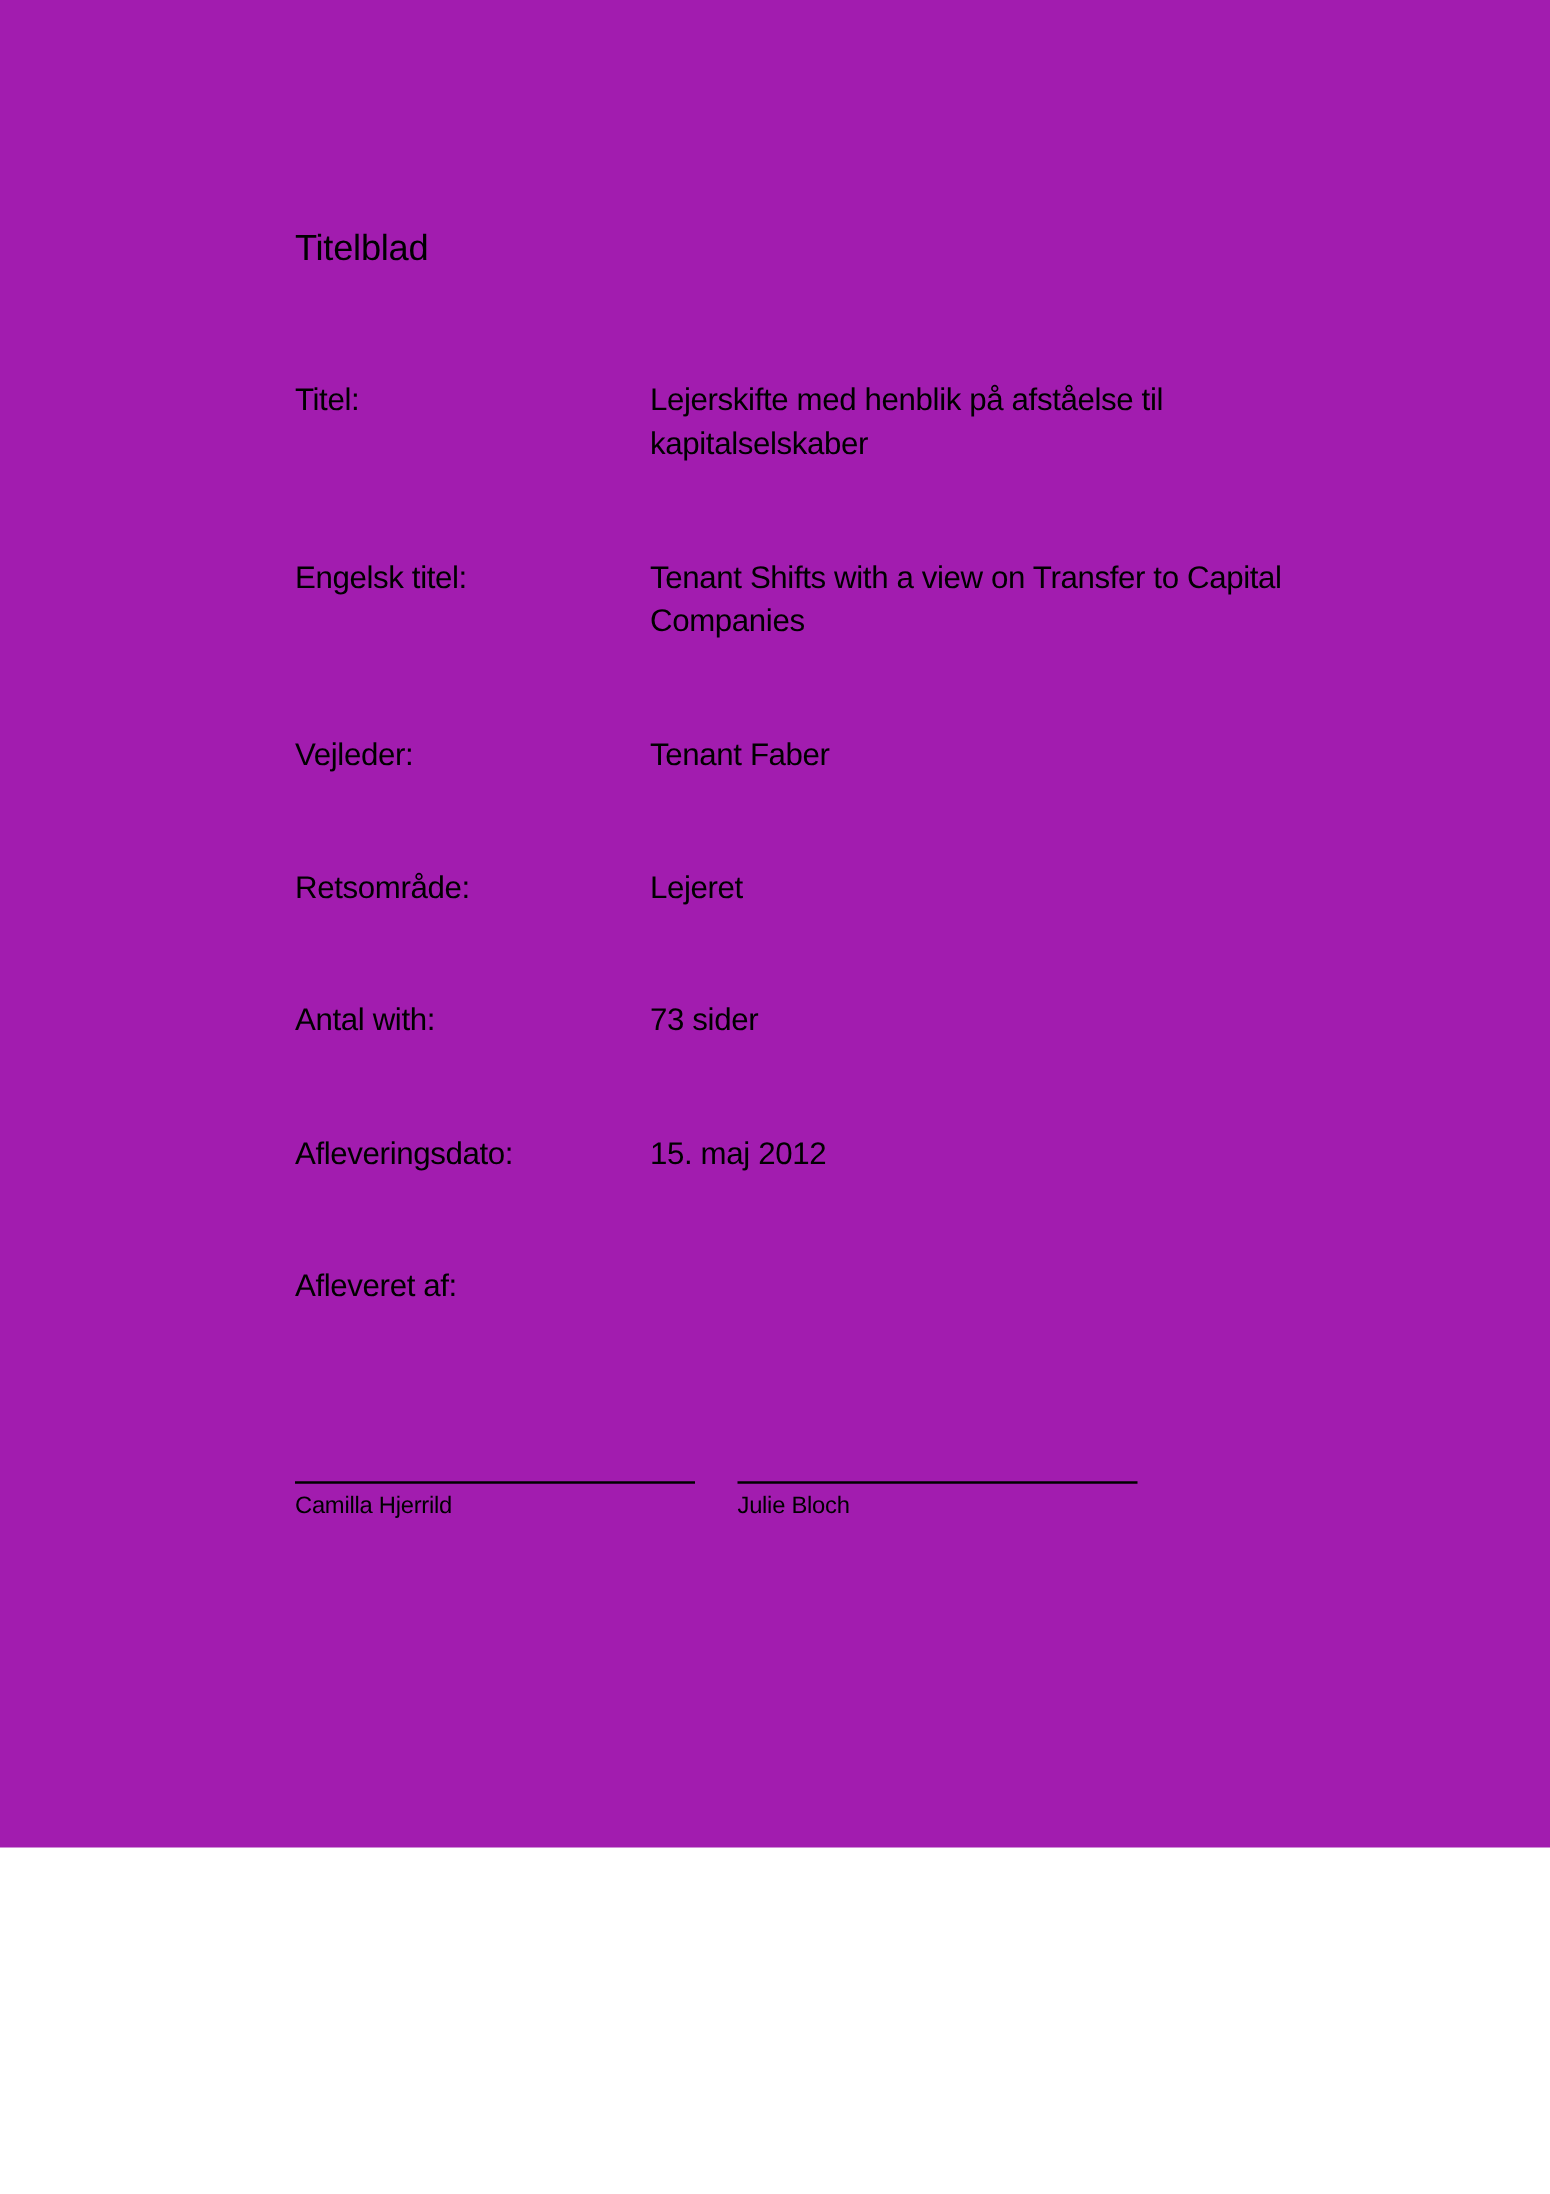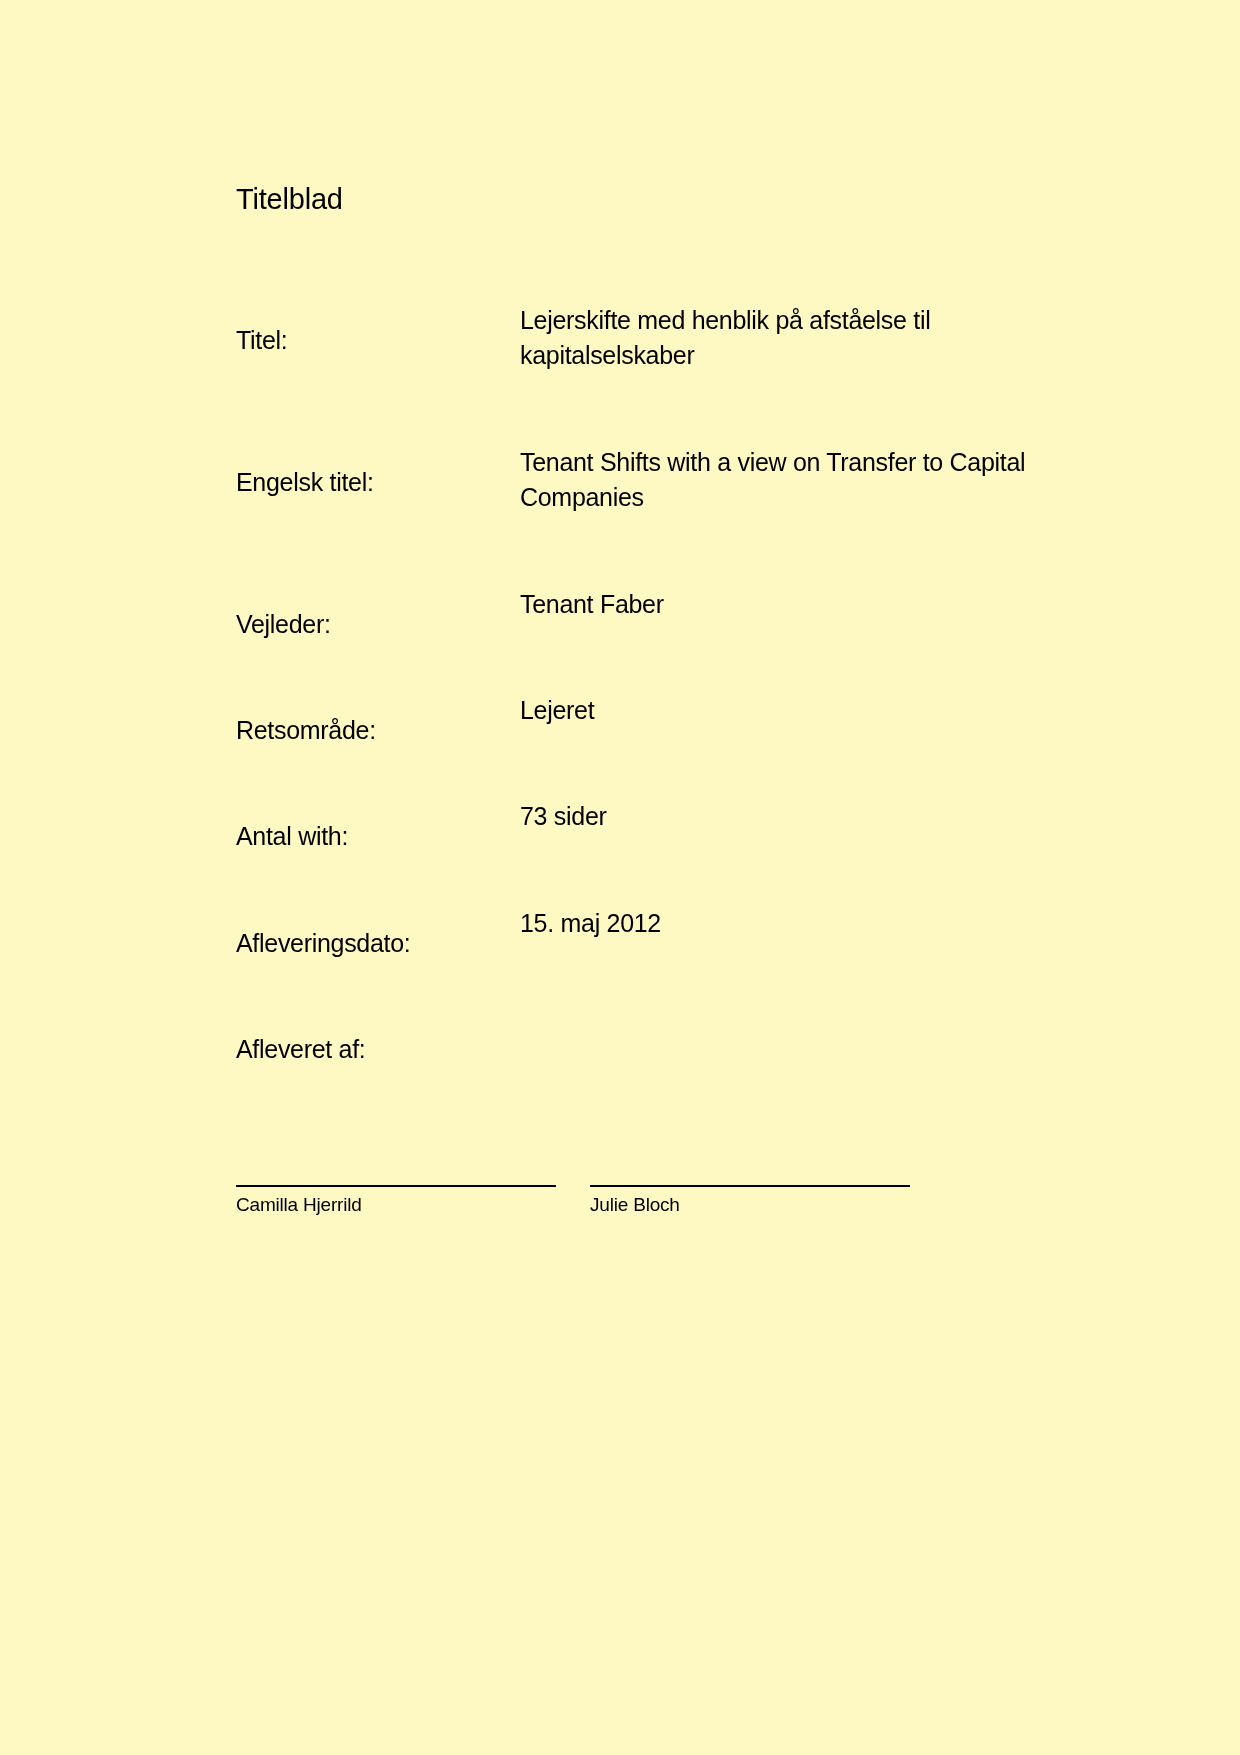--- a/index.html
+++ b/index.html
@@ -11,22 +11,22 @@
       width: 1240px;
       height: 1755px;
       position: relative;
       overflow: hidden;
       font-family: "Liberation Sans", "DejaVu Sans", sans-serif;
       color: #000000;
     }
     .page {
       position: absolute;
       left: 0; top: 0;
-      width: 1240px; height: 1755px;
-      background: #fef9c3;
+      width: 1240px; height: 1478px;
+      background: #a21caf;
     }
     .heading {
       position: absolute;
       left: 236px;
       top: 181px;
       font-size: 29px;
       line-height: 36px;
       margin: 0;
       font-weight: normal;
       letter-spacing: -0.2px;
@@ -38,21 +38,20 @@
       font-size: 25px;
       line-height: 35px;
       letter-spacing: -0.3px;
     }
     .row .label {
       position: absolute;
       left: 0;
       top: 0;
       width: 270px;
       white-space: nowrap;
-      margin-top: 20px;
     }
     .row .value {
       position: absolute;
       left: 284px;
       top: 0;
       width: 575px;
     }
     .sig {
       position: absolute;
       top: 1160px;

